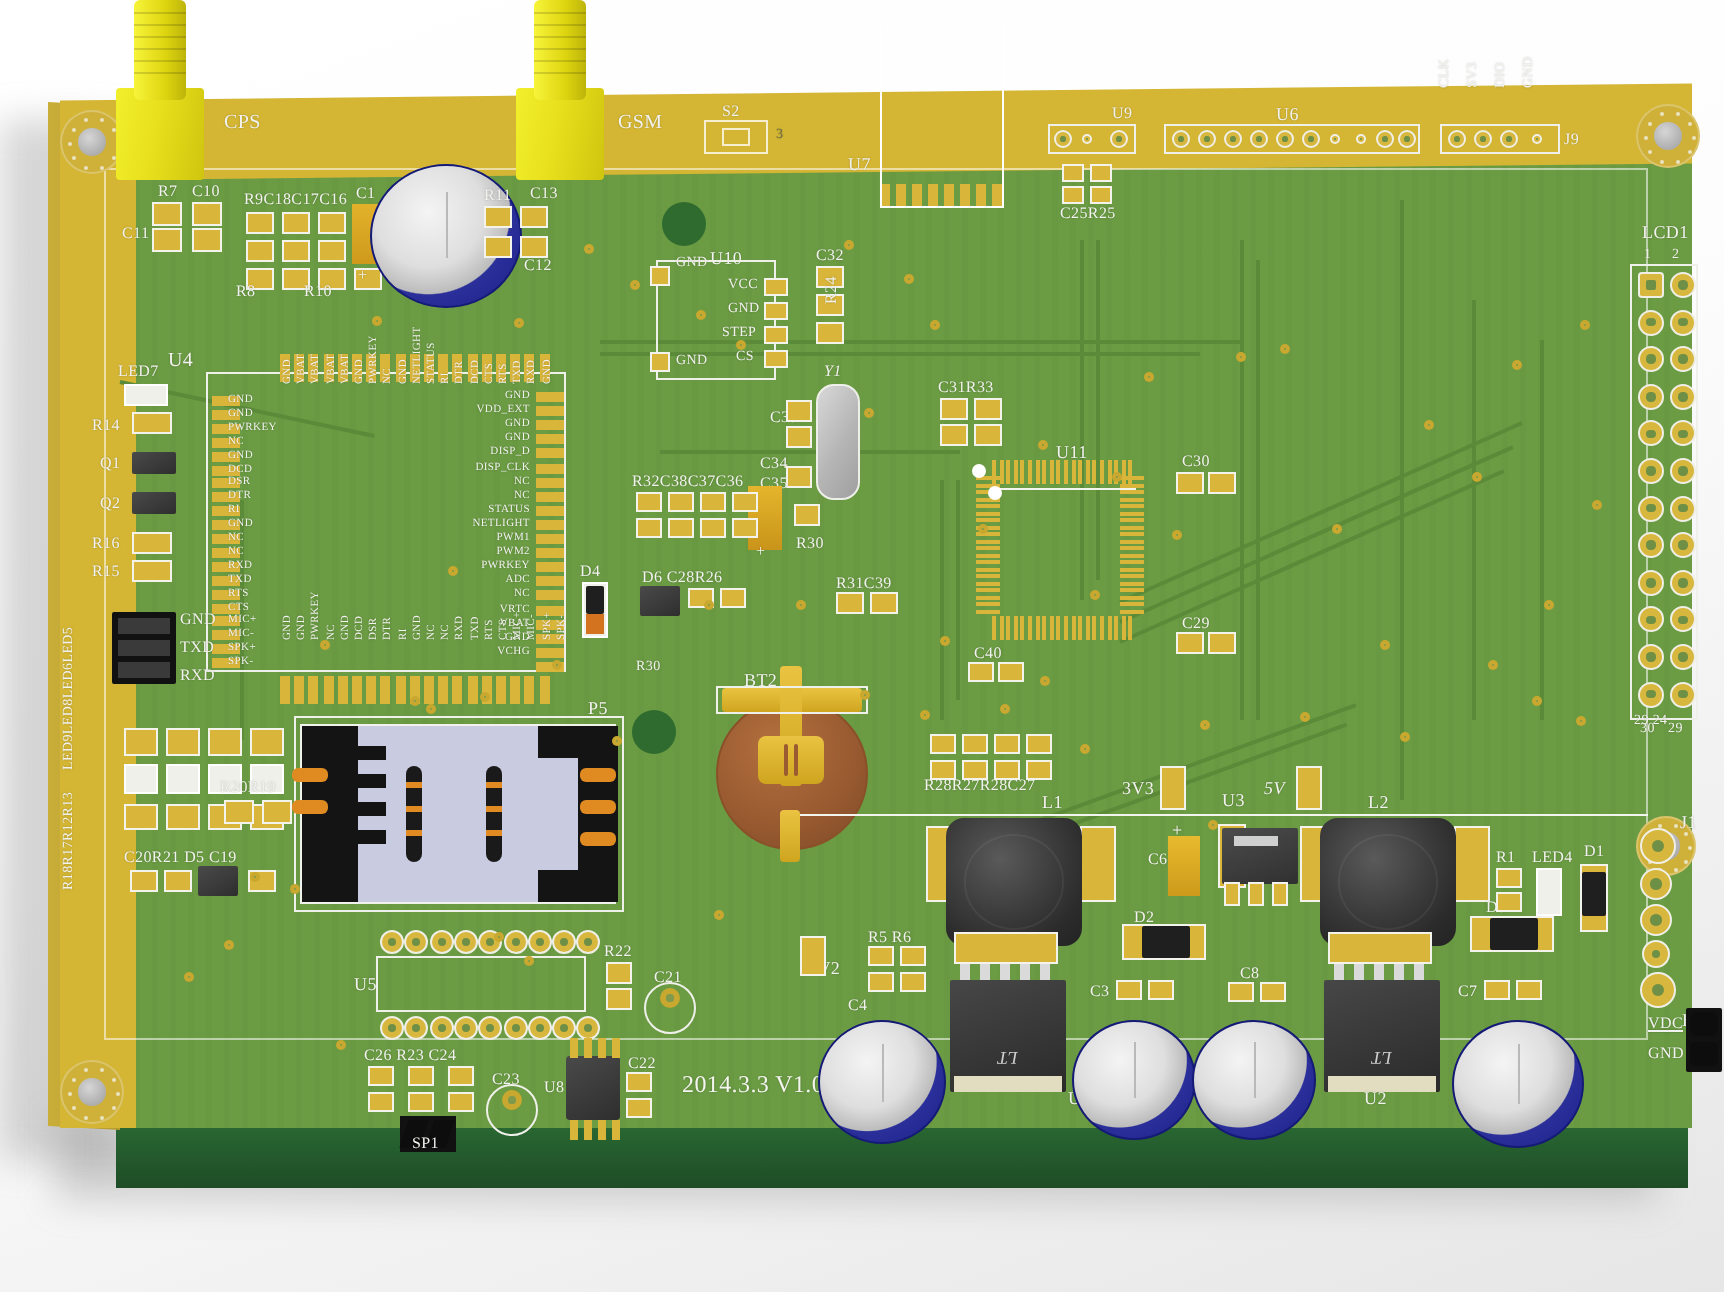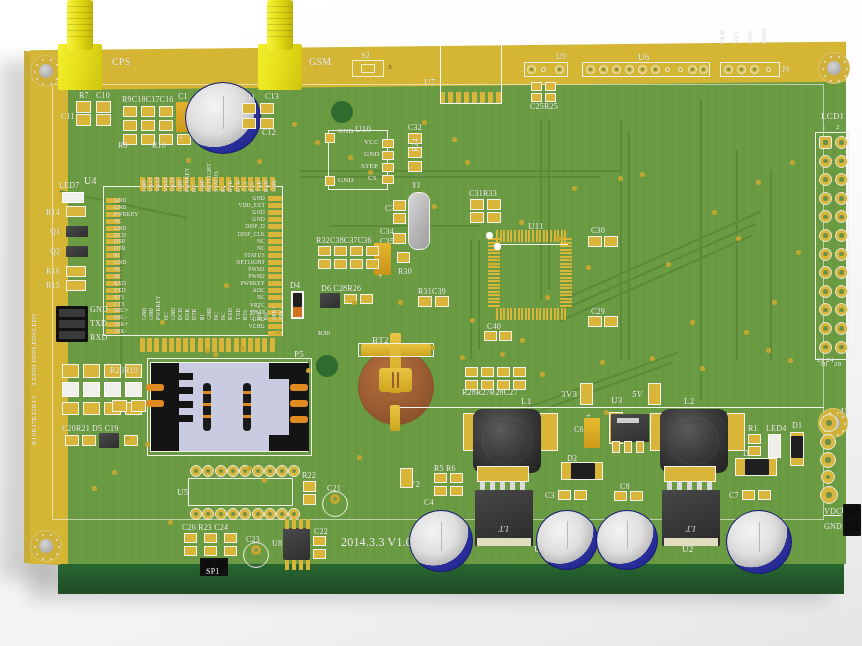--- a/index.html
+++ b/index.html
@@ -604,21 +604,21 @@
       <div class="led" style="left:21px;top:18px;width:17px;height:15px;"></div>
       <div class="led" style="left:42px;top:18px;width:17px;height:15px;"></div>
       <div class="led" style="left:63px;top:18px;width:17px;height:15px;"></div>
       <div class="pad" style="left:0px;top:38px;width:17px;height:13px;"></div>
       <div class="pad" style="left:21px;top:38px;width:17px;height:13px;"></div>
       <div class="pad" style="left:42px;top:38px;width:17px;height:13px;"></div>
       <div class="pad" style="left:63px;top:38px;width:17px;height:13px;"></div>
     </div>
     <span class="silk" style="left:31px;top:385px;font-size:7px;transform:rotate(-90deg);transform-origin:left top;">LED9LED8LED6LED5</span>
     <span class="silk" style="left:31px;top:445px;font-size:7px;transform:rotate(-90deg);transform-origin:left top;">R18R17R12R13</span>
-    <span class="silk" style="left:110px;top:367px;font-size:8px;">R20R19</span>
+    <span class="silk" style="left:110px;top:390px;font-size:8px;">R20R19</span>
     <div class="pad" style="left:112px;top:400px;width:15px;height:12px;"></div>
     <div class="pad" style="left:131px;top:400px;width:15px;height:12px;"></div>
     <span class="silk" style="left:62px;top:425px;font-size:8px;">C20R21  D5  C19</span>
     <div class="pad" style="left:65px;top:435px;width:14px;height:11px;"></div>
     <div class="pad" style="left:82px;top:435px;width:14px;height:11px;"></div>
     <div class="chip sm" style="left:99px;top:433px;width:20px;height:15px;"></div>
     <div class="pad" style="left:124px;top:435px;width:14px;height:11px;"></div>
 
     <span class="silk" style="left:79px;top:92px;font-size:8px;">R7</span>
     <span class="silk" style="left:96px;top:92px;font-size:8px;">C10</span>

